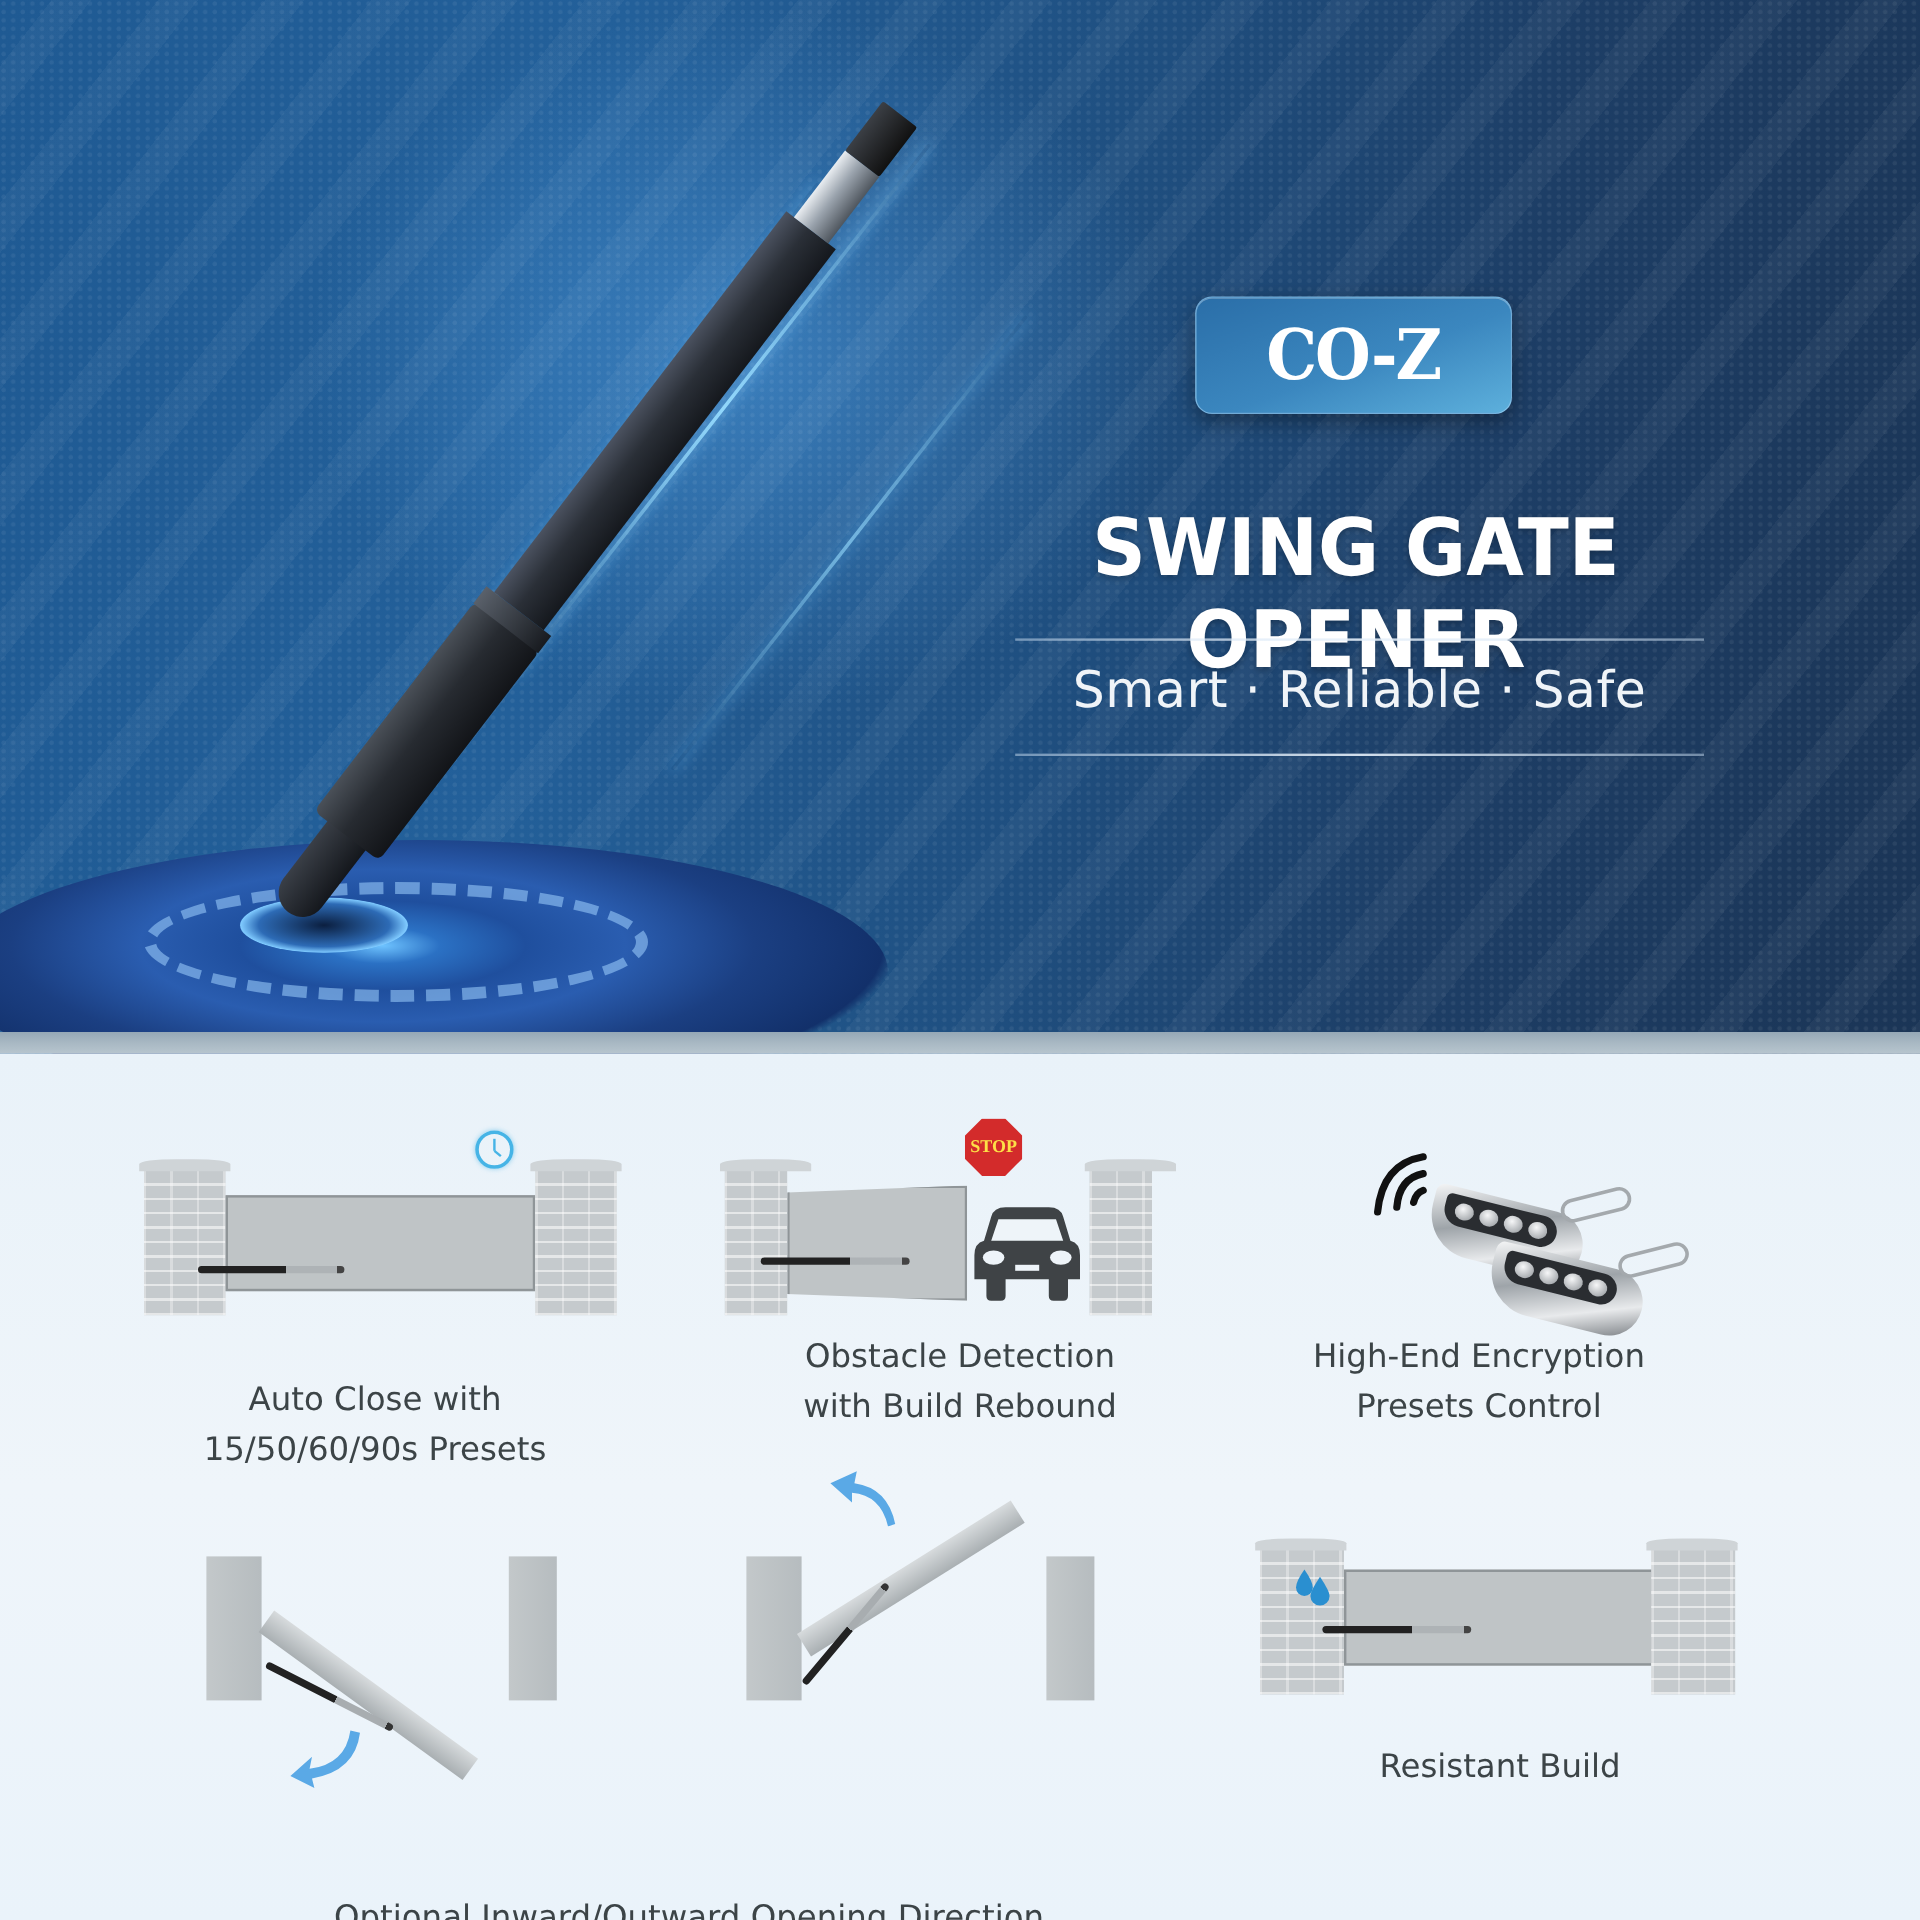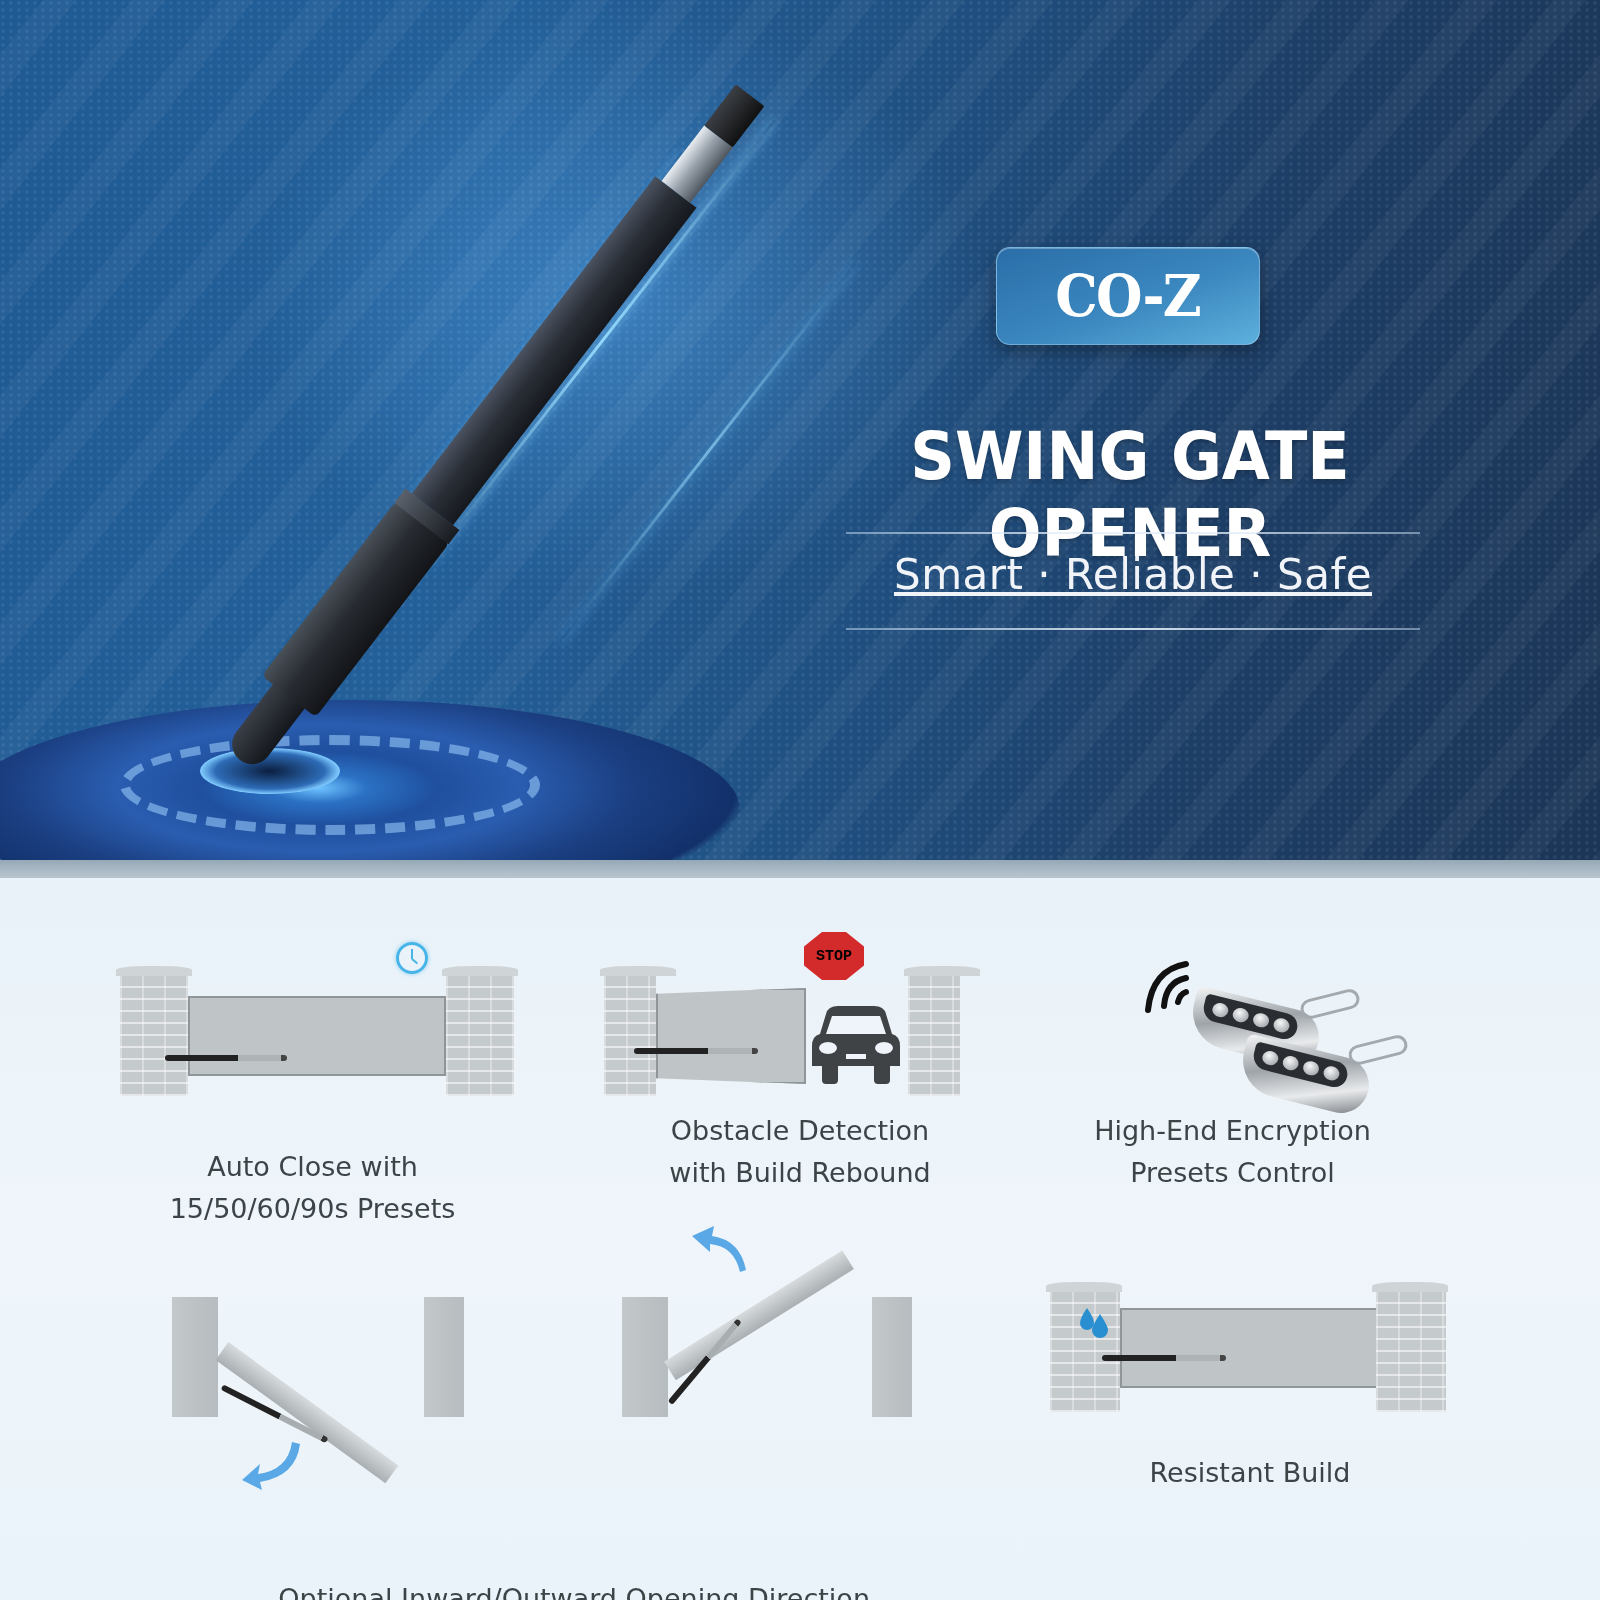--- a/index.html
+++ b/index.html
@@ -92,21 +92,21 @@
     text-shadow: 0 2px 6px rgba(0,0,0,0.25);
   }
   .hero-rule {
     position: absolute; left: 846px; width: 574px; height: 2px;
     background: linear-gradient(90deg, rgba(200,220,240,0.5), rgba(230,240,250,0.9), rgba(200,220,240,0.5));
   }
   .hero-rule.top { top: 532px; }
   .hero-rule.bottom { top: 628px; }
   .hero-tagline {
     position: absolute; left: 846px; top: 550px; width: 574px; text-align: center;
-    color: #f0f4f8; font-family: "DejaVu Sans", sans-serif; font-size: 42px; letter-spacing: 0.5px; text-decoration: underline;
+    color: #f0f4f8; font-family: "DejaVu Sans", sans-serif; font-size: 42px; letter-spacing: 0.5px;
   }
 
   .divider-band {
     position: absolute; left: 0; top: 860px; width: 1600px; height: 18px;
     background: linear-gradient(180deg, #95a8b6 0%, #a8b8c3 50%, #b7c5ce 100%);
   }
 
   
   .features {
     position: absolute; left: 0; top: 878px; width: 1600px; height: 722px;
@@ -141,25 +141,25 @@
     border: 3px solid #46b4e6; box-shadow: 0 0 4px rgba(70,180,230,0.6);
   }
   .clock-icon::before {
     content: ""; position: absolute; left: 12px; top: 4px; width: 2px; height: 10px; background: #46b4e6;
   }
   .clock-icon::after {
     content: ""; position: absolute; left: 13px; top: 13px; width: 7px; height: 2px; background: #46b4e6;
     transform: rotate(40deg); transform-origin: 0 50%;
   }
   .stop-sign {
-    position: absolute; left: 804px; top: 932px; width: 60px; height: 48px;
+    position: absolute; left: 804px; top: 932px; width: 48px; height: 48px;
     background: #d32b2b;
     clip-path: polygon(30% 0, 70% 0, 100% 30%, 100% 70%, 70% 100%, 30% 100%, 0 70%, 0 30%);
     display: flex; align-items: center; justify-content: center;
-    color: #000000; font-family: Liberation Mono, monospace; font-weight: 700; font-size: 15px;
+    color: #fde047; font-family: Liberation Serif, serif; font-weight: 700; font-size: 15px;
   }
   .car-icon { position: absolute; left: 808px; top: 1004px; width: 96px; height: 82px; }
 
   .signal-icon { position: absolute; left: 1138px; top: 956px; width: 60px; height: 60px; }
   .remote {
     position: absolute; width: 130px; height: 56px; border-radius: 8px 30px 30px 40px;
     background: linear-gradient(160deg, #f6f7f8 0%, #9ea4a9 40%, #e8eaec 70%, #6c7176 100%);
     transform: rotate(14deg);
   }
   .remote-face {

